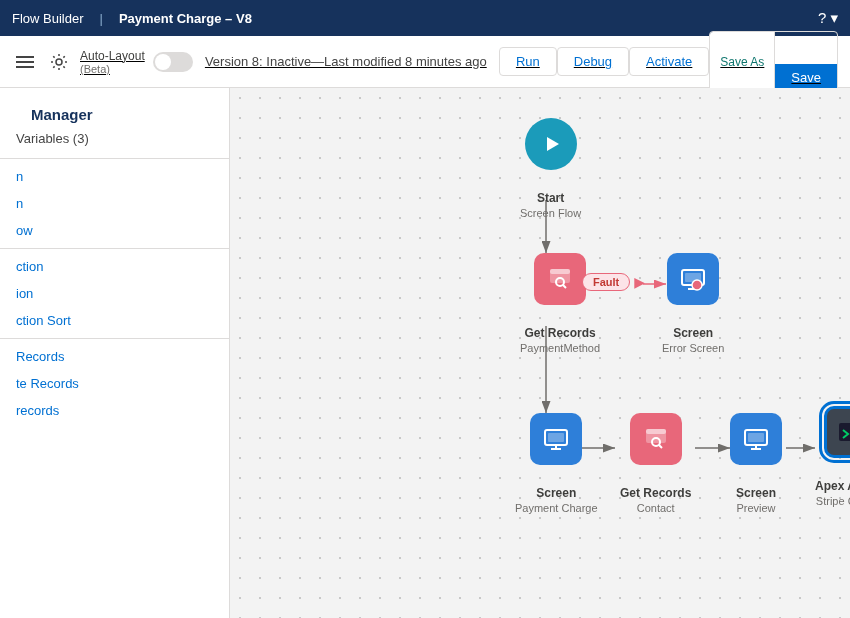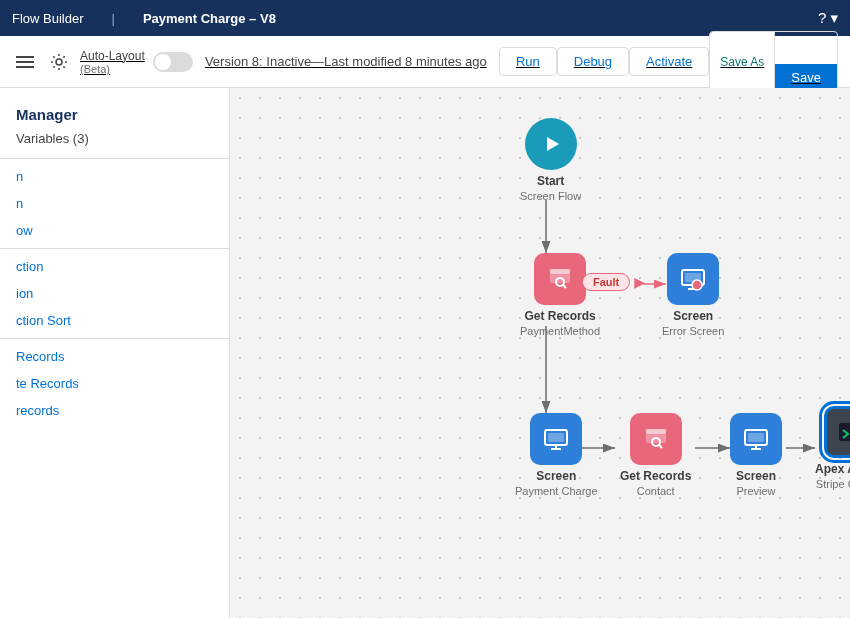--- a/index.html
+++ b/index.html
@@ -6,21 +6,21 @@
     body { font-family: 'Salesforce Sans', Arial, sans-serif; font-size: 13px; background: #f3f3f3; width: 850px; height: 618px; overflow: hidden; }
 
     
     .top-nav {
       display: flex;
       align-items: center;
       background: #16325c;
       color: white;
       height: 36px;
       padding: 0 12px;
-      gap: 28px;
+      gap: 16px;
     }
 
     
     .toolbar {
       display: flex;
       align-items: center;
       background: #fff;
       border-bottom: 1px solid #dddbda;
       height: 52px;
       padding: 0 12px;
@@ -91,21 +91,21 @@
     }
     .node-icon {
       width: 52px; height: 52px; border-radius: 12px; display: flex;
       align-items: center; justify-content: center; font-size: 22px; color: white;
       position: relative;
     }
     .node-icon.start { background: #1b7e9e; border-radius: 50%; width: 52px; height: 52px; }
     .node-icon.get-records { background: #e8677a; }
     .node-icon.screen { background: #2e7fd9; }
     .node-icon.apex { background: #3d4550; }
-    .node-label { font-size: 12px; font-weight: 600; color: #3e3e3c; margin-top: 4px; text-align: right; line-height: 1.3; }
+    .node-label { font-size: 12px; font-weight: 600; color: #3e3e3c; margin-top: 21px; text-align: right; line-height: 1.3; }
     .node-sublabel { font-size: 11px; color: #706e6b; text-align: center; }
 
     
     .arrows-svg { position: absolute; top: 0; left: 0; width: 100%; height: 100%; pointer-events: none; }
 
     
     .fault-badge {
       background: #fce4e8; border: 1.5px solid #e8677a; border-radius: 12px;
       padding: 2px 10px; font-size: 11px; font-weight: 600; color: #c23934;
       white-space: nowrap;
@@ -169,21 +169,21 @@
     <div class="btn-group">
       <button class="btn" style="color:#0f766e;font-size:12px;padding:6px 10px;">Save As</button>
       <button class="btn btn-brand">Save</button>
     </div>
   </div>
 </div>
 
 <div class="main-layout">
 
   <div class="sidebar">
-    <div style="font-size:15px;font-weight:700;color:#16325c;padding:10px 16px 4px;">
+    <div style="font-size:15px;font-weight:700;color:#16325c;padding:10px 31px 4px;">
       <span>Manager</span>
     </div>
     <div style="font-size:13px;color:#444;padding:4px 16px 8px;">
       <span>Variables (3)</span>
     </div>
     <div class="sidebar-divider"></div>
     <div class="sidebar-item">
       <span>n</span>
     </div>
     <div class="sidebar-item">

